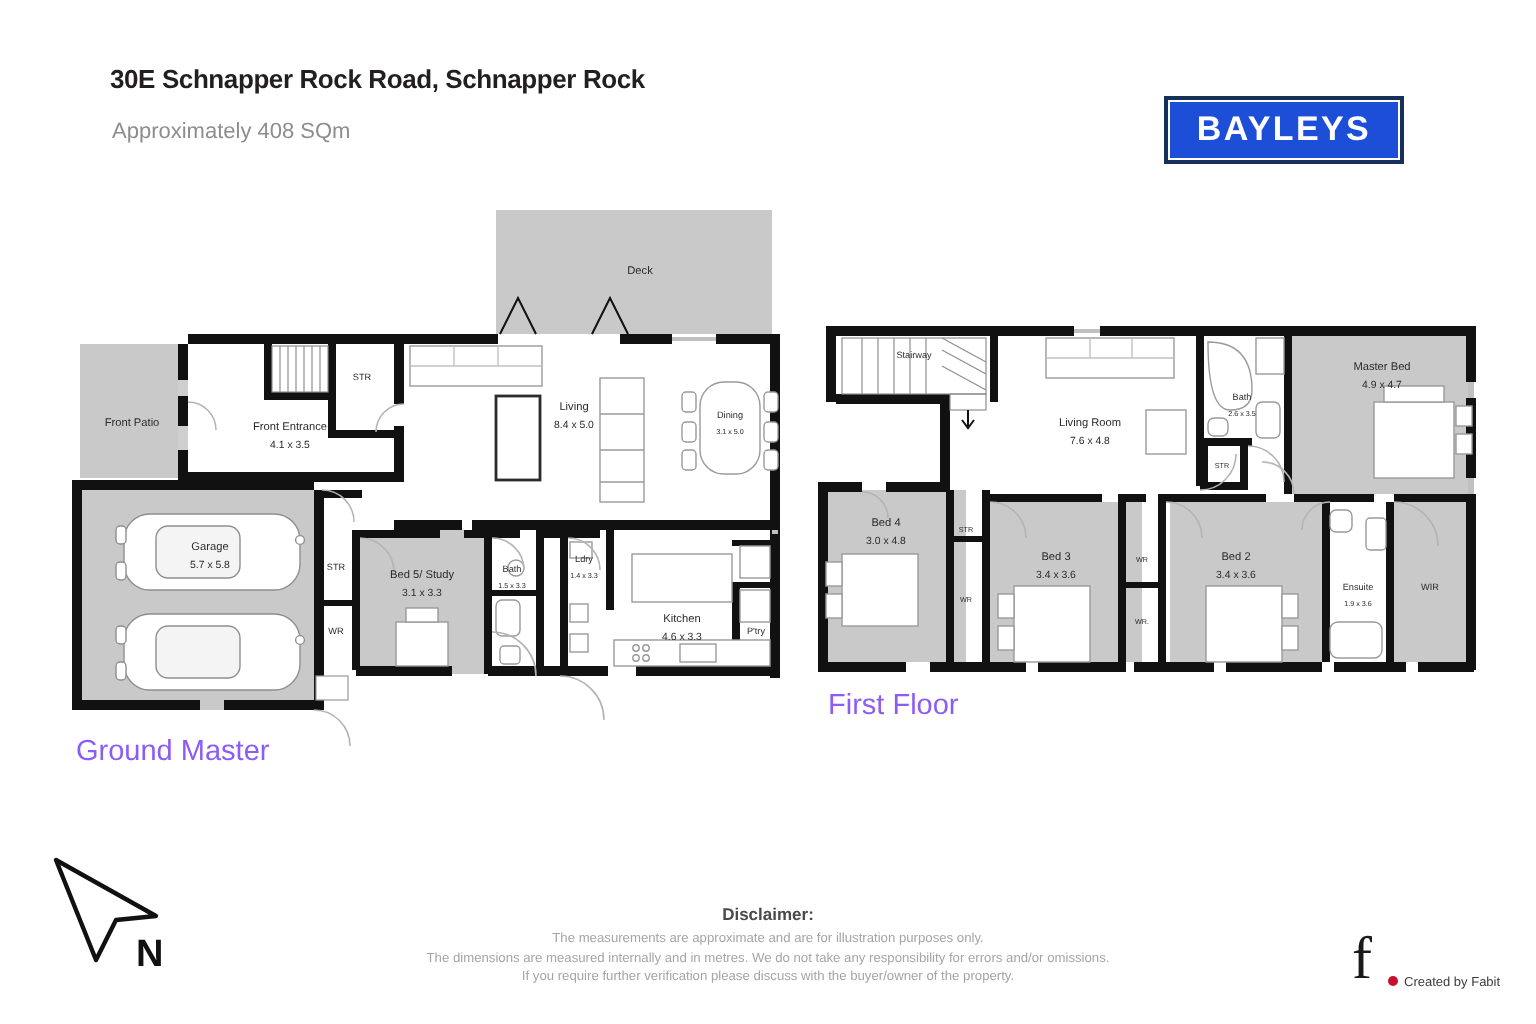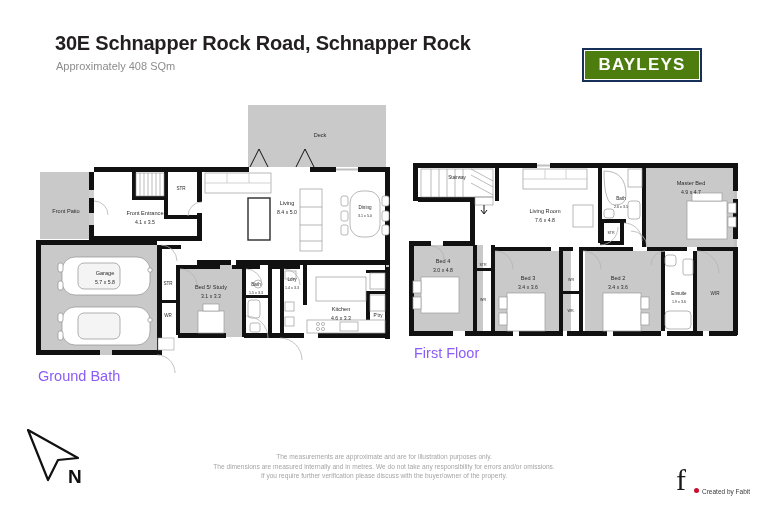--- a/index.html
+++ b/index.html
@@ -8,30 +8,30 @@
     background:#ffffff;
     font-family:"Liberation Sans", sans-serif;
     overflow:hidden;
     position:relative;
   }
   #page{position:absolute;inset:0;}
 
   
   .title{
     position:absolute;left:55px;top:32px;
-    font-size:20px;font-weight:600;color:#231f20;
+    font-size:13px;font-weight:600;color:#231f20;
     letter-spacing:-0.2px;white-space:nowrap;
   }
   .subtitle{
     position:absolute;left:56px;top:60px;
     font-size:11px;color:#8d8d8d;font-weight:400;white-space:nowrap;
   }
   .logo{
     position:absolute;left:582px;top:48px;width:120px;height:34px;
-    background:#4d7c0f;border:2px solid #17305a;
+    background:#1d4ed8;border:2px solid #17305a;
     box-sizing:border-box;
     display:flex;align-items:center;justify-content:center;
   }
   .logo-inner{
     width:100%;height:100%;
     border:1.5px solid #ffffff;
     box-sizing:border-box;
     display:flex;align-items:center;justify-content:center;
   }
   .logo-text{
@@ -491,31 +491,32 @@
       <text class="rm rm-name" x="223" y="125">Bed 2</text>
       <text class="rm rm-dim" x="223" y="134">3.4 x 3.6</text>
 
       <text class="rm rm-small" x="284" y="140">Ensuite</text>
       <text class="rm rm-tiny" x="284" y="148">1.9 x 3.6</text>
 
       <text class="rm rm-small" x="320" y="140">WIR</text>
     </g>
   </svg>
 
-  <div class="floor-label" id="gf-label">Ground Bath</div>
+  <div class="floor-label" id="gf-label">Ground Master</div>
   <div class="floor-label" id="ff-label">First Floor</div>
 
   <div class="compass">
     <svg width="78" height="72" viewBox="0 0 78 72">
       <path d="M6 2 L56 30 L36 32 L26 52 Z" fill="none" stroke="#111111" stroke-width="2.2" stroke-linejoin="round"></path>
       <text x="46" y="55" font-family="'Liberation Sans', sans-serif" font-size="19" font-weight="700" fill="#111111">N</text>
     </svg>
   </div>
 
   <div class="disclaimer">
+    <div class="disc-title">Disclaimer:</div>
     <div class="disc-line">The measurements are approximate and are for illustration purposes only.</div>
     <div class="disc-line">The dimensions are measured internally and in metres. We do not take any responsibility for errors and/or omissions.</div>
     <div class="disc-line">If you require further verification please discuss with the buyer/owner of the property.</div>
   </div>
 
   <div class="fabit">
     <span class="fabit-f">f</span>
     <span class="fabit-dot"></span>
     <span class="fabit-text">Created by Fabit</span>
   </div>

